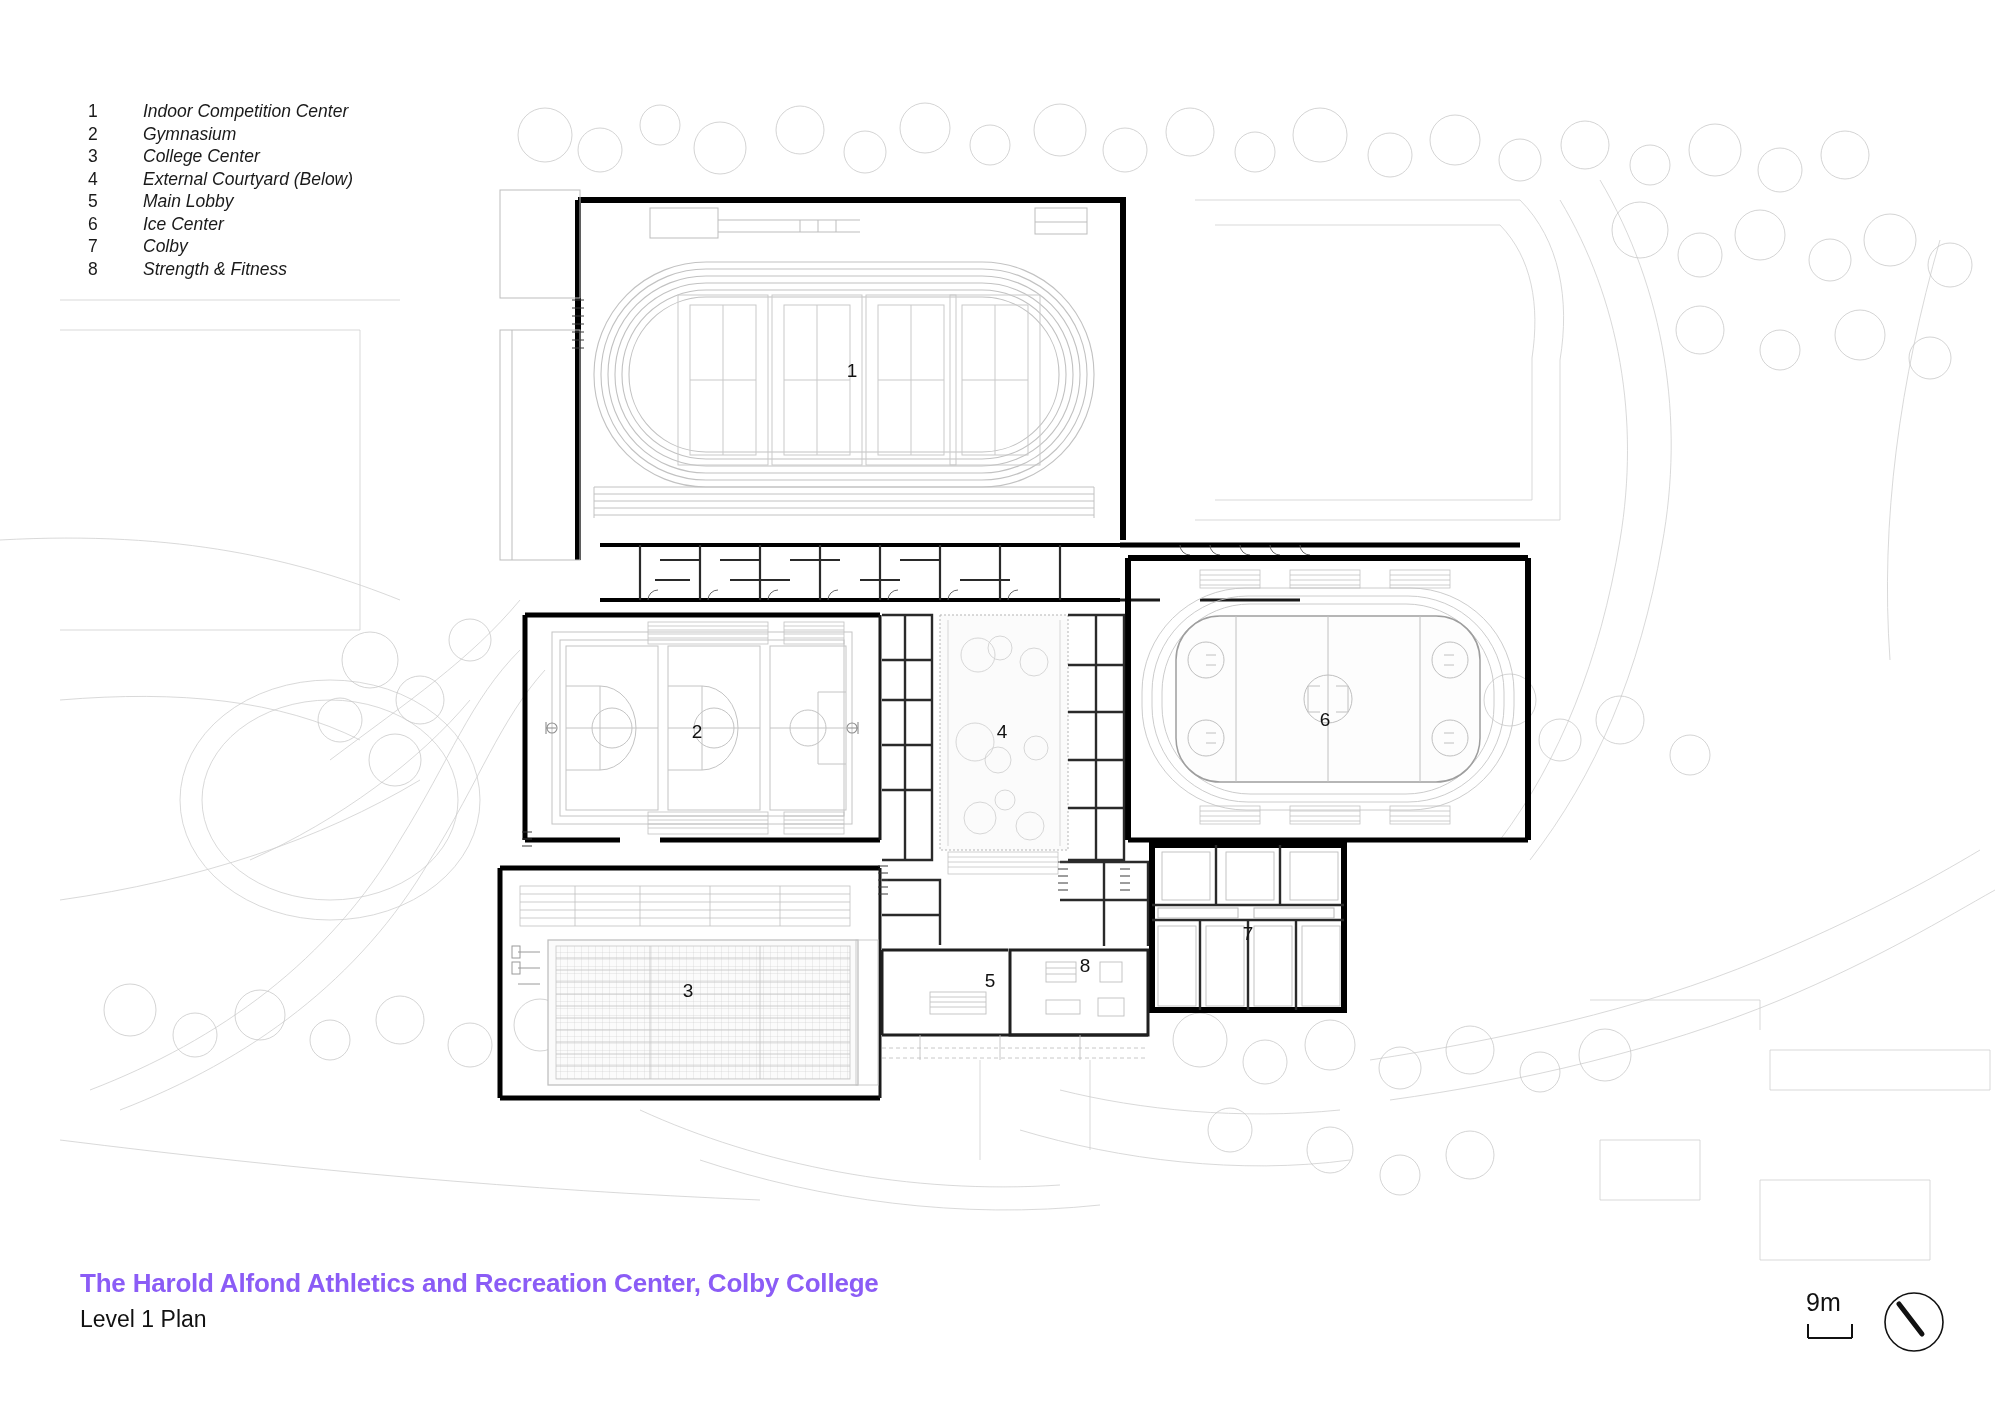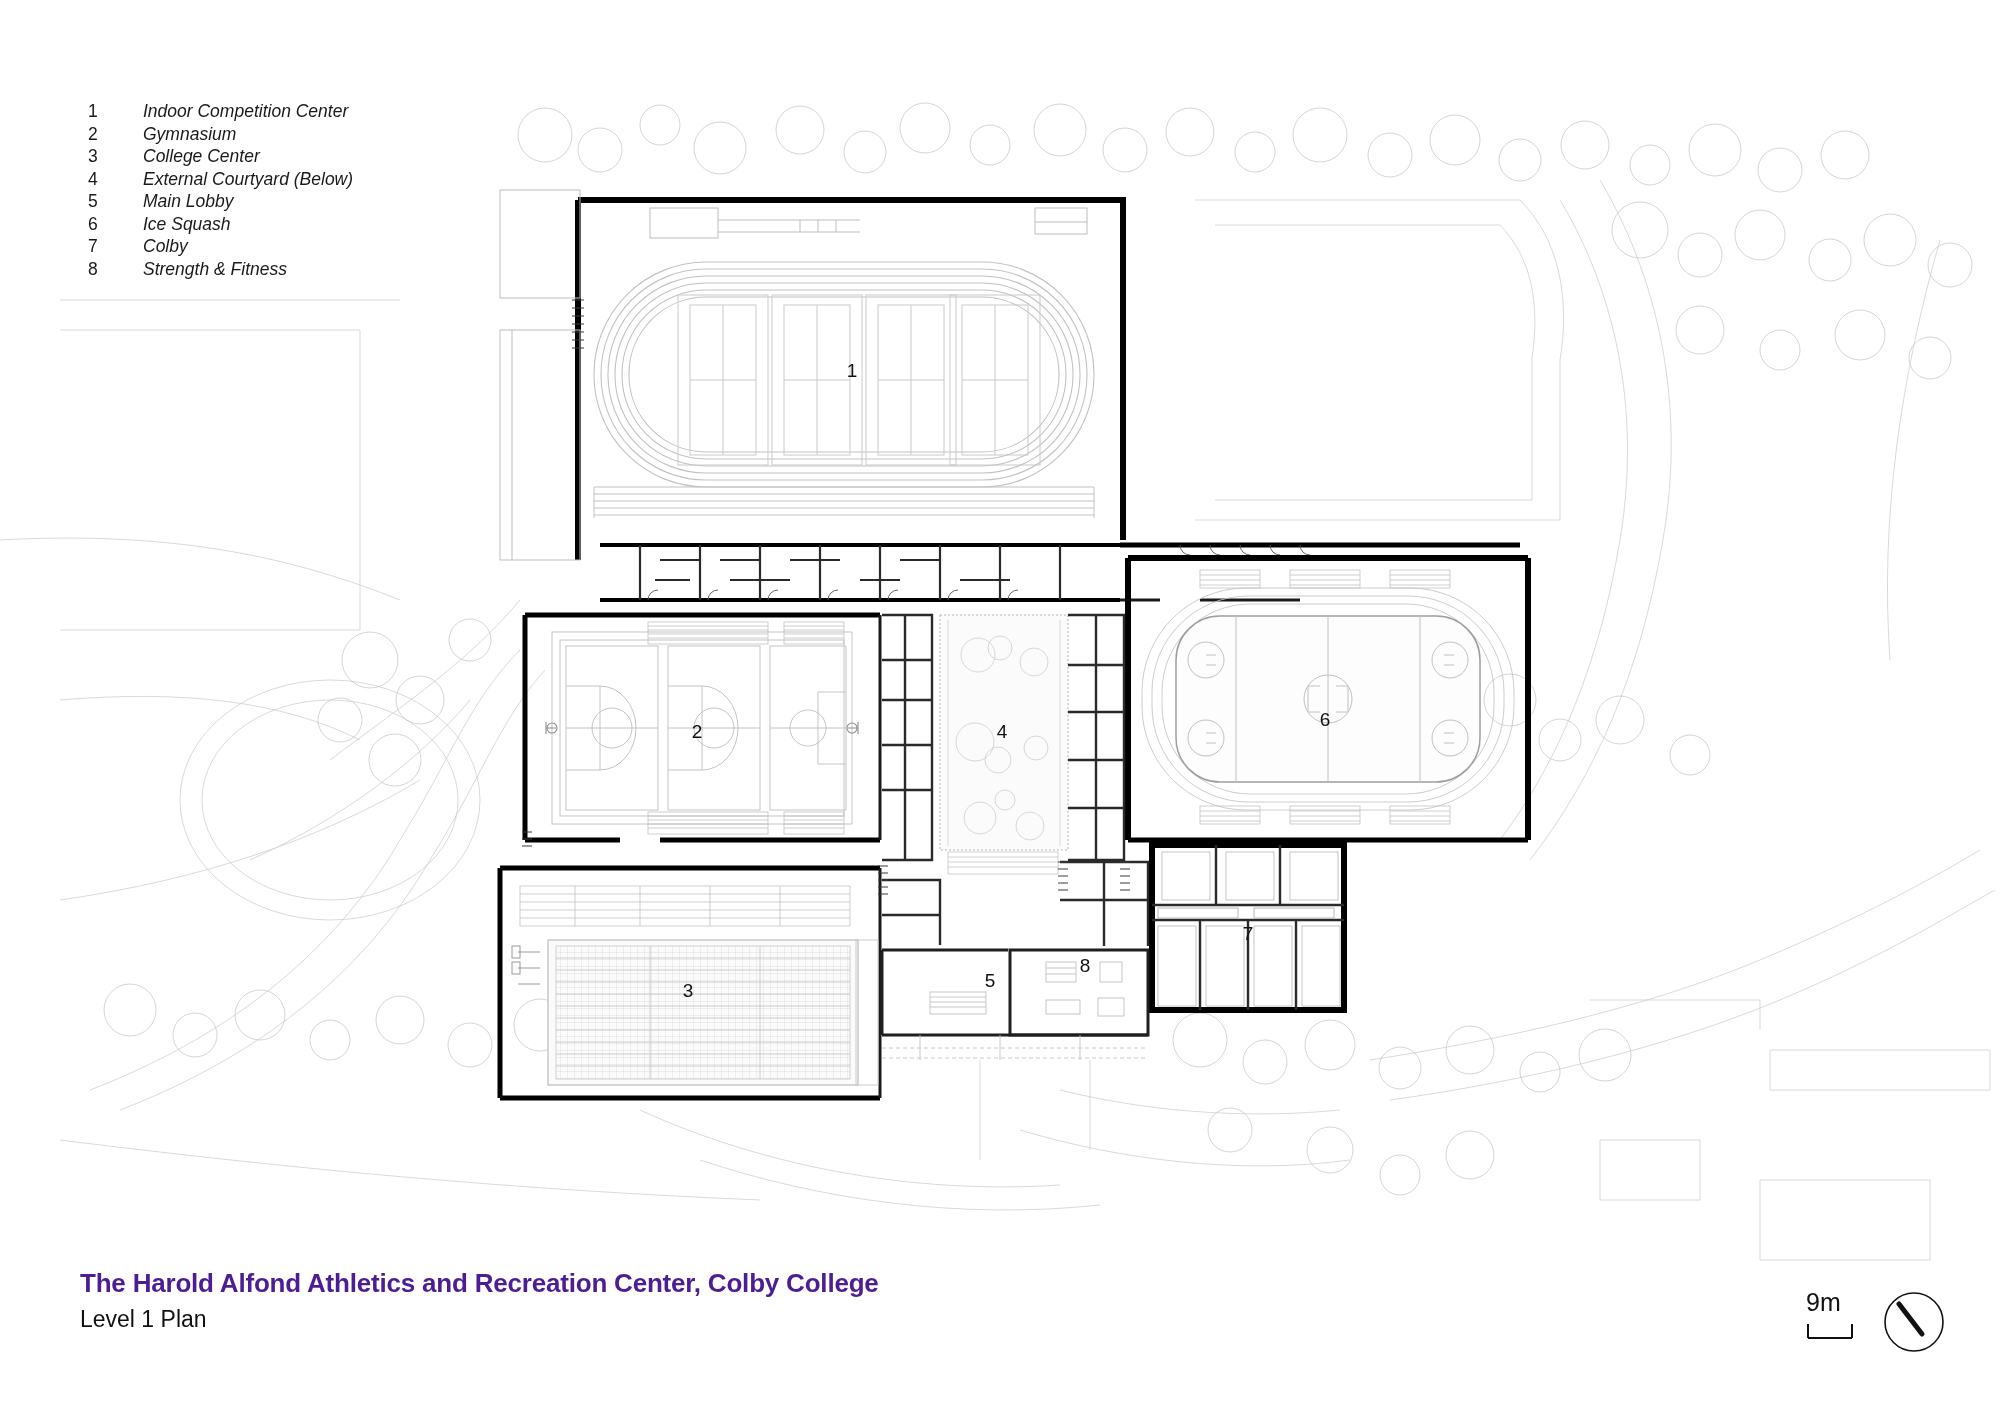--- a/index.html
+++ b/index.html
@@ -11,21 +11,21 @@
   .legend-row{display:flex;line-height:22.5px;height:22.5px;font-size:17.5px;color:#1a1a1a;}
   .legend-num{width:55px;flex:0 0 55px;}
   .legend-label{white-space:nowrap;font-style:italic;}
 
   
   #plan{position:absolute;left:0;top:0;width:2000px;height:1414px;}
   #plan svg{display:block;}
 
   
   #titleblock{position:absolute;left:80px;top:1268px;}
-  #title-main{font-size:26px;font-weight:bold;letter-spacing:-0.2px;color:#4c1d95;}
+  #title-main{font-size:26px;font-weight:bold;letter-spacing:-0.2px;color:#8b5cf6;}
   #title-sub{font-size:23px;margin-top:7px;color:#111;}
 
   #scalearea{position:absolute;left:1798px;top:1288px;width:150px;height:80px;}
   #scale-label{position:absolute;left:8px;top:0px;font-size:25px;color:#111;}
   #north{position:absolute;left:84px;top:2px;}
 
   .roomnum{font-size:19px;fill:#111;font-family:"Liberation Sans",sans-serif;
            text-anchor:middle;dominant-baseline:middle;}
 </style>
 </head>
@@ -47,21 +47,21 @@
   <div class="legend-row">
     <span class="legend-num">4</span>
     <span class="legend-label">External Courtyard (Below)</span>
   </div>
   <div class="legend-row">
     <span class="legend-num">5</span>
     <span class="legend-label">Main Lobby</span>
   </div>
   <div class="legend-row">
     <span class="legend-num">6</span>
-    <span class="legend-label">Ice Squash</span>
+    <span class="legend-label">Ice Center</span>
   </div>
   <div class="legend-row">
     <span class="legend-num">7</span>
     <span class="legend-label">Colby</span>
   </div>
   <div class="legend-row">
     <span class="legend-num">8</span>
     <span class="legend-label">Strength &amp; Fitness</span>
   </div>
 </div>

